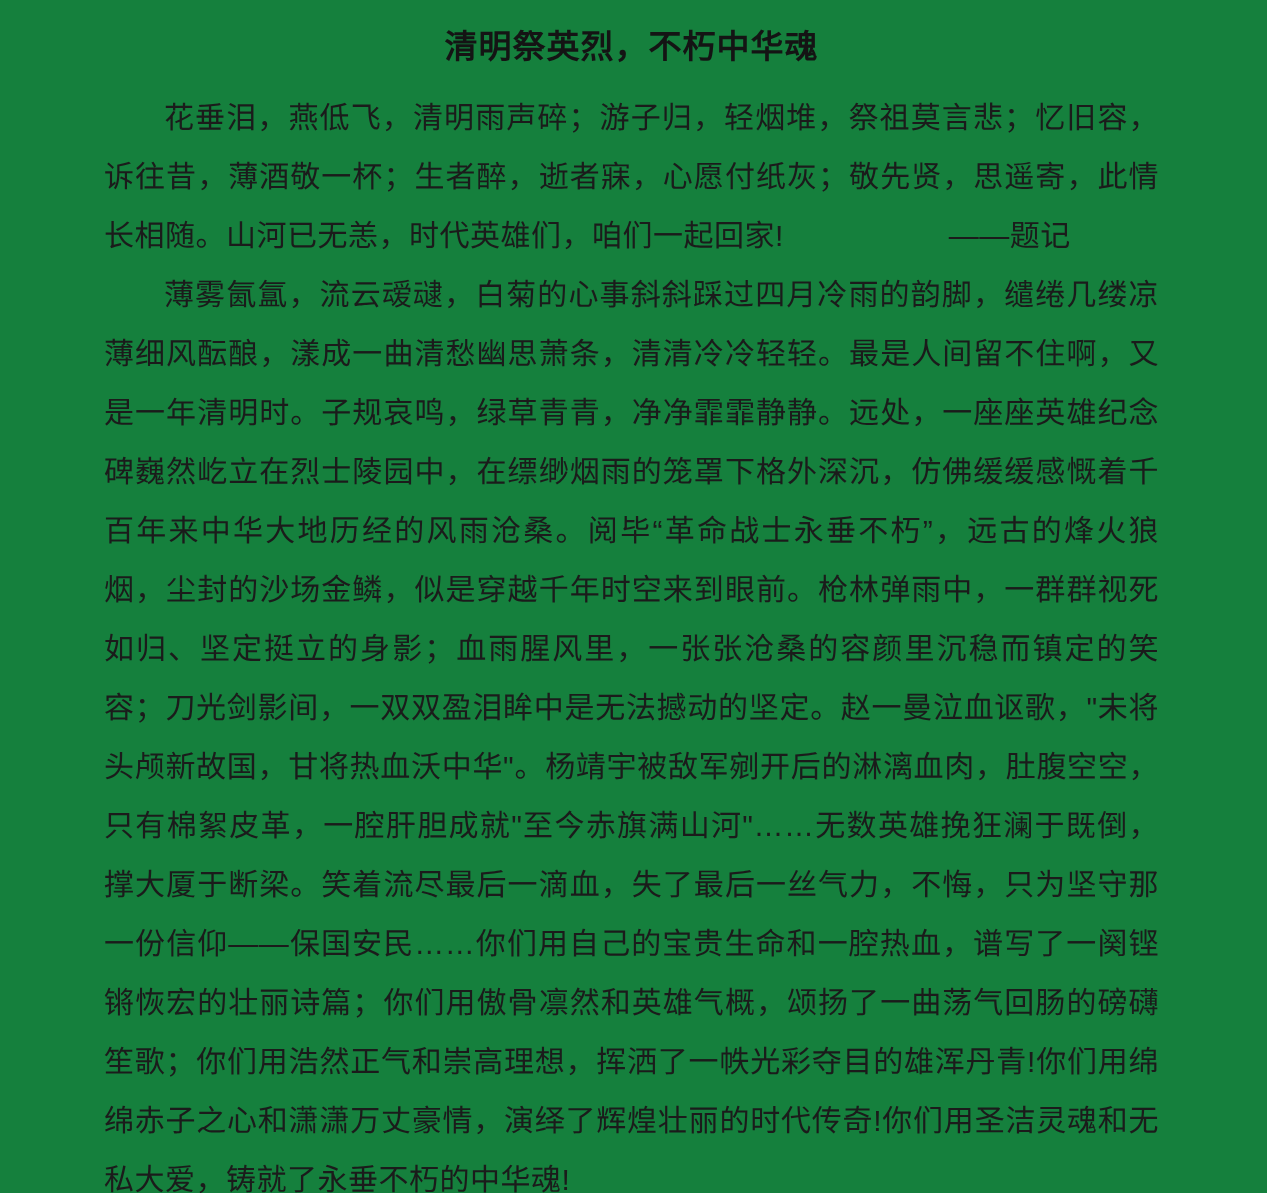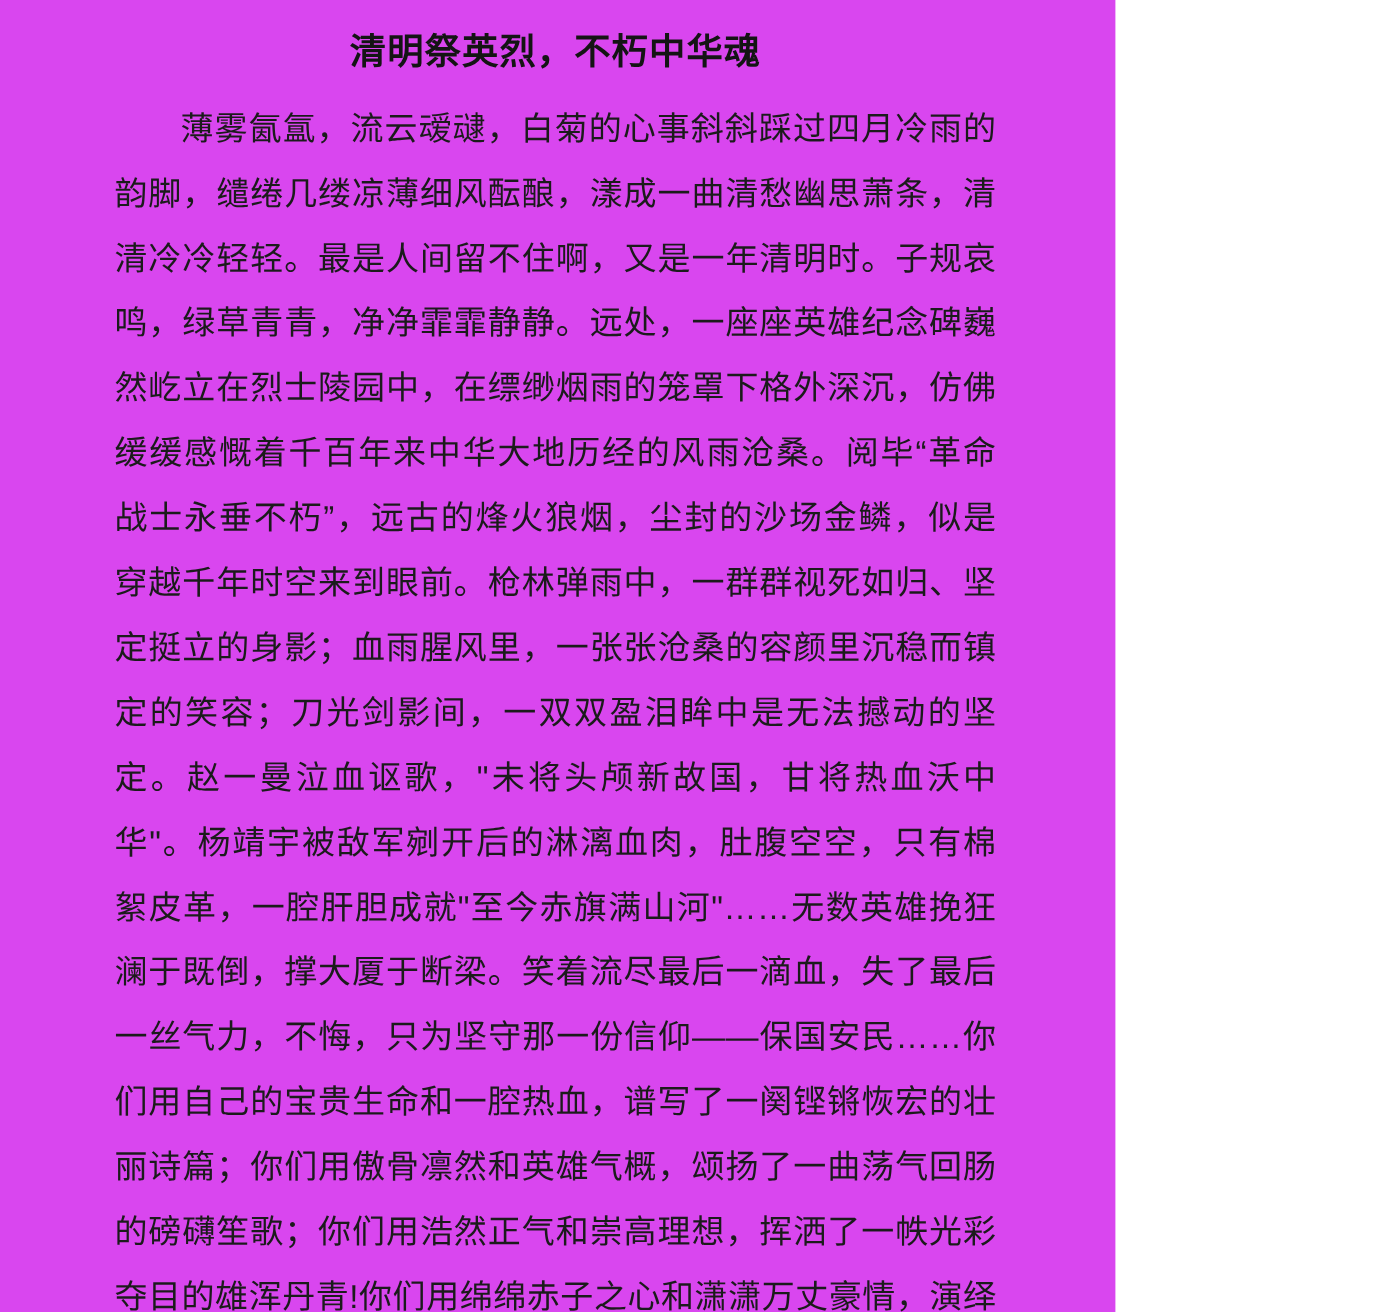--- a/index.html
+++ b/index.html
@@ -10,24 +10,24 @@
   body {
     width: 1267px;
     height: 1193px;
     overflow: hidden;
     font-family: "Liberation Sans", sans-serif;
     color: #1b1b1b;
     -webkit-font-smoothing: antialiased;
   }
   .page {
     box-sizing: border-box;
-    width: 1014px;
+    width: 1267px;
     height: 1193px;
     padding: 12px 108px 0 104px;
-    background: #d946ef;
+    background: #15803d;
   }
   .doc-title {
     font-size: 33px;
     font-weight: 700;
     text-align: center;
     letter-spacing: 1px;
     margin: 8px 0 20px 0;
     color: #141414;
   }
   .para {
@@ -47,16 +47,17 @@
     white-space: nowrap;
   }
 </style>
 </head>
 <body>
 
 <div class="page">
 
   <h1 class="doc-title">清明祭英烈，不朽中华魂</h1>
 
+  <p class="para"><span>花垂泪，燕低飞，清明雨声碎；游子归，轻烟堆，祭祖莫言悲；忆旧容，诉往昔，薄酒敬一杯；生者醉，逝者寐，心愿付纸灰；敬先贤，思遥寄，此情长相随。山河已无恙，时代英雄们，咱们一起回家!</span><span class="attribution">——题记</span></p>
 
   <p class="para">薄雾氤氲，流云叆叇，白菊的心事斜斜踩过四月冷雨的韵脚，缱绻几缕凉薄细风酝酿，漾成一曲清愁幽思萧条，清清冷冷轻轻。最是人间留不住啊，又是一年清明时。子规哀鸣，绿草青青，净净霏霏静静。远处，一座座英雄纪念碑巍然屹立在烈士陵园中，在缥缈烟雨的笼罩下格外深沉，仿佛缓缓感慨着千百年来中华大地历经的风雨沧桑。阅毕“革命战士永垂不朽”，远古的烽火狼烟，尘封的沙场金鳞，似是穿越千年时空来到眼前。枪林弹雨中，一群群视死如归、坚定挺立的身影；血雨腥风里，一张张沧桑的容颜里沉稳而镇定的笑容；刀光剑影间，一双双盈泪眸中是无法撼动的坚定。赵一曼泣血讴歌，"未将头颅新故国，甘将热血沃中华"。杨靖宇被敌军剜开后的淋漓血肉，肚腹空空，只有棉絮皮革，一腔肝胆成就"至今赤旗满山河"……无数英雄挽狂澜于既倒，撑大厦于断梁。笑着流尽最后一滴血，失了最后一丝气力，不悔，只为坚守那一份信仰——保国安民……你们用自己的宝贵生命和一腔热血，谱写了一阕铿锵恢宏的壮丽诗篇；你们用傲骨凛然和英雄气概，颂扬了一曲荡气回肠的磅礴笙歌；你们用浩然正气和崇高理想，挥洒了一帙光彩夺目的雄浑丹青!你们用绵绵赤子之心和潇潇万丈豪情，演绎了辉煌壮丽的时代传奇!你们用圣洁灵魂和无私大爱，铸就了永垂不朽的中华魂!</p>
 
 </div>
 
 </body></html>

